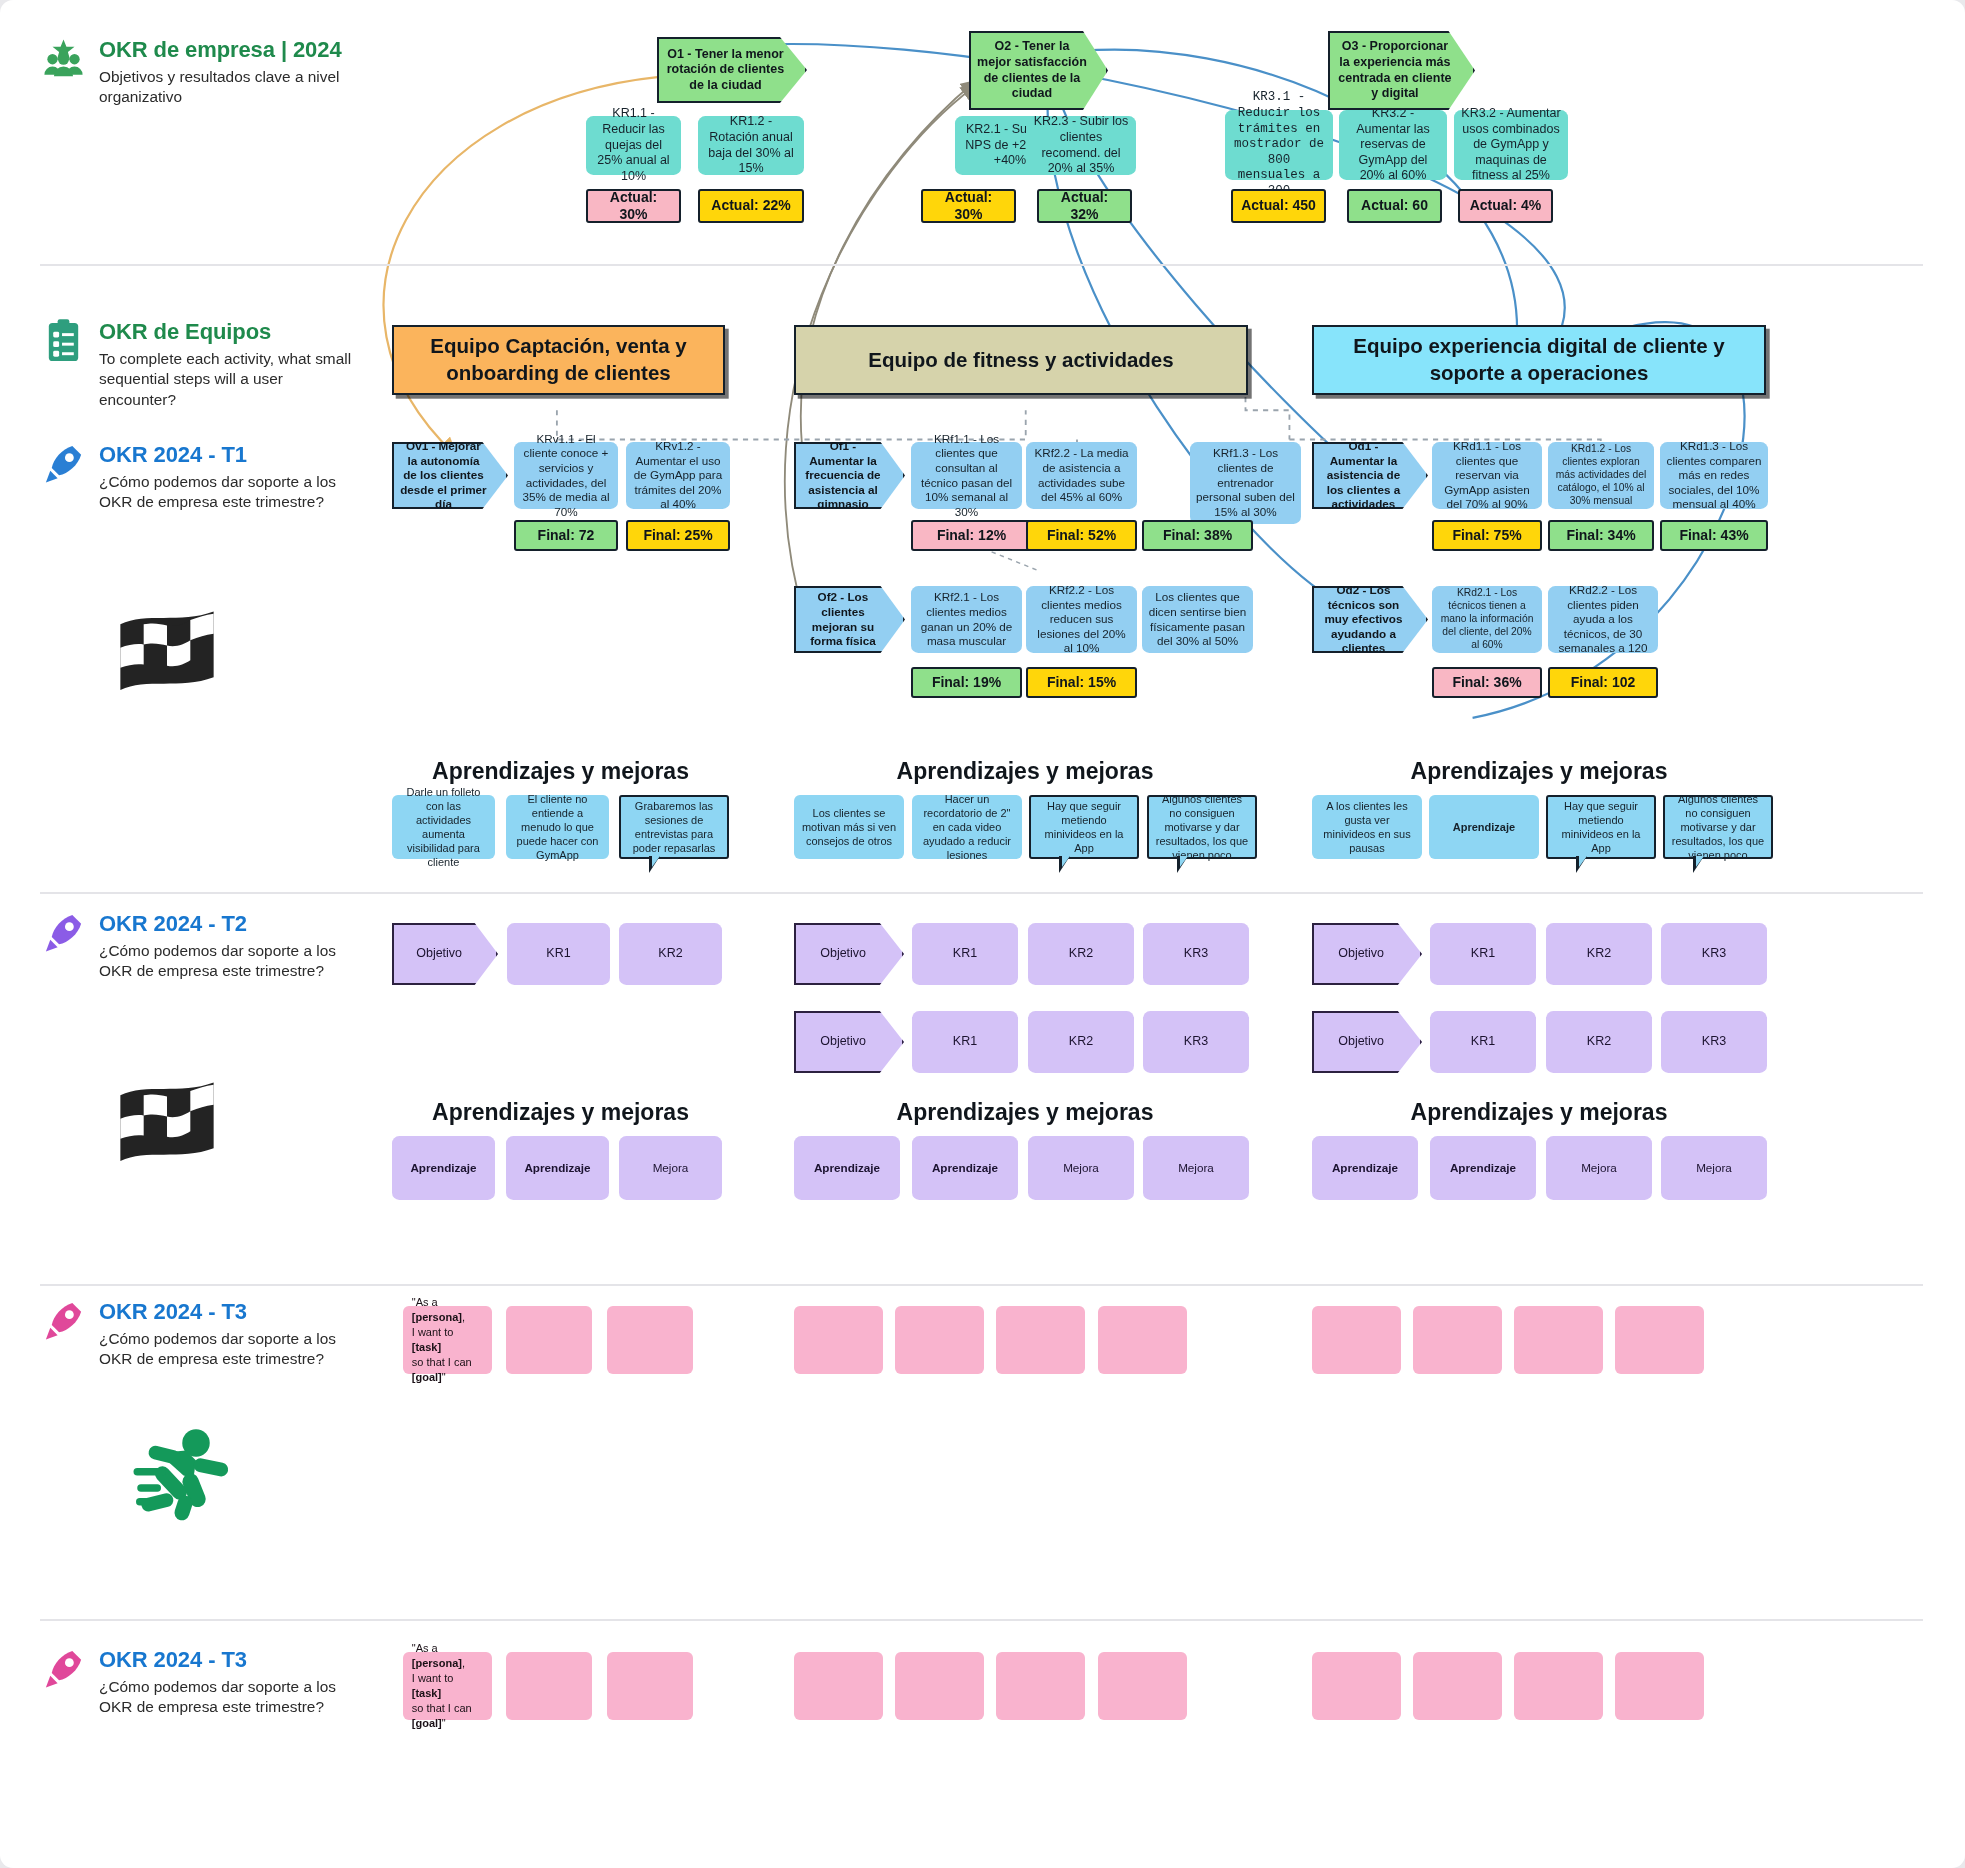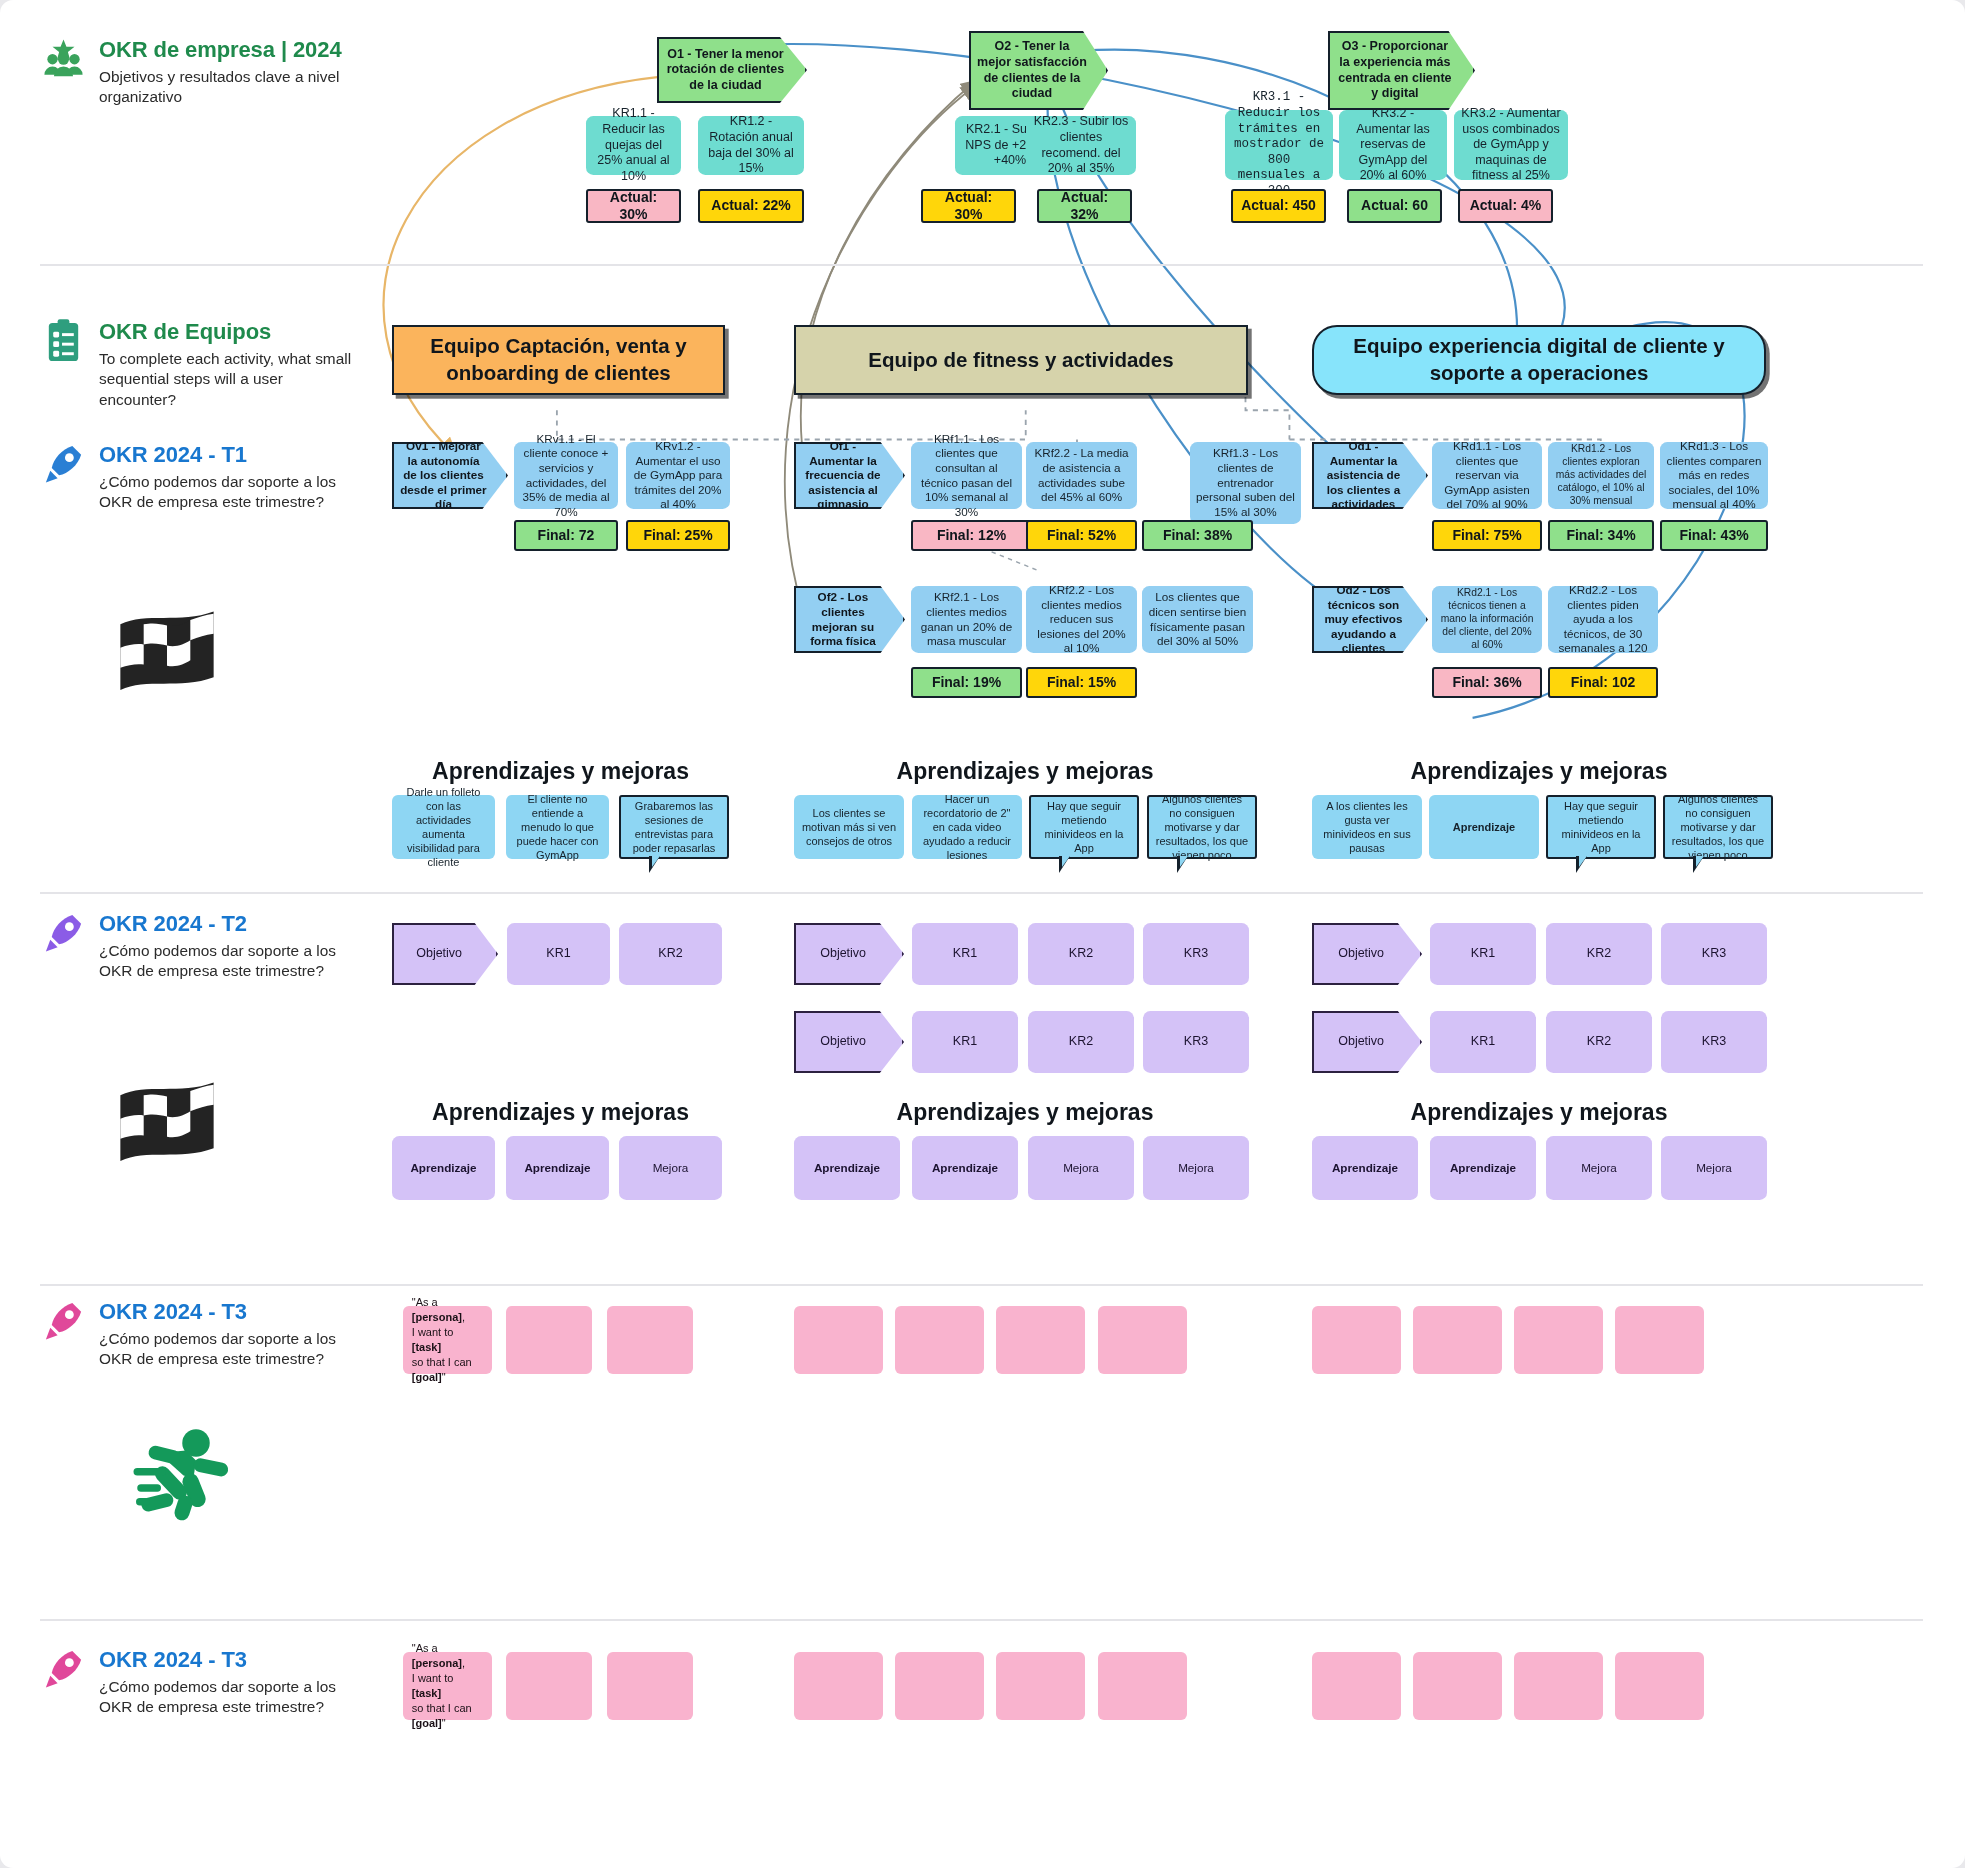--- a/index.html
+++ b/index.html
@@ -77,21 +77,21 @@
   
   .team {
     border:2.9px solid #14202b;
     display:flex; align-items:center; justify-content:center;
     font-weight:bold; font-size:20.5px; color:#10161c; text-align:center;
     line-height:1.3; z-index:4; position:absolute;
     box-shadow: 3.7px 3.7px 0 rgba(0,0,0,0.55);
   }
   .team.orange { background:#fbb45c; }
   .team.khaki  { background:#d6d3ab; }
-  .team.cyan   { background:#87e4fb;border-radius:25px; }
+  .team.cyan   { background:#87e4fb; }
 
   
   .obj-t1 {
     background:#93cff2; border:2.2px solid #14202b;
     font-weight:bold; font-size:11.7px; color:#10161c;
     clip-path: polygon(0 0, 78% 0, 100% 50%, 78% 100%, 0 100%);
     padding-right:19px;
     filter: drop-shadow(2.2px 2.2px 0 rgba(0,0,0,0.5));
   }
   .kr-t1 { background:#93cff2; border-radius:7.3px; font-size:11.7px; color:#16222b; }

